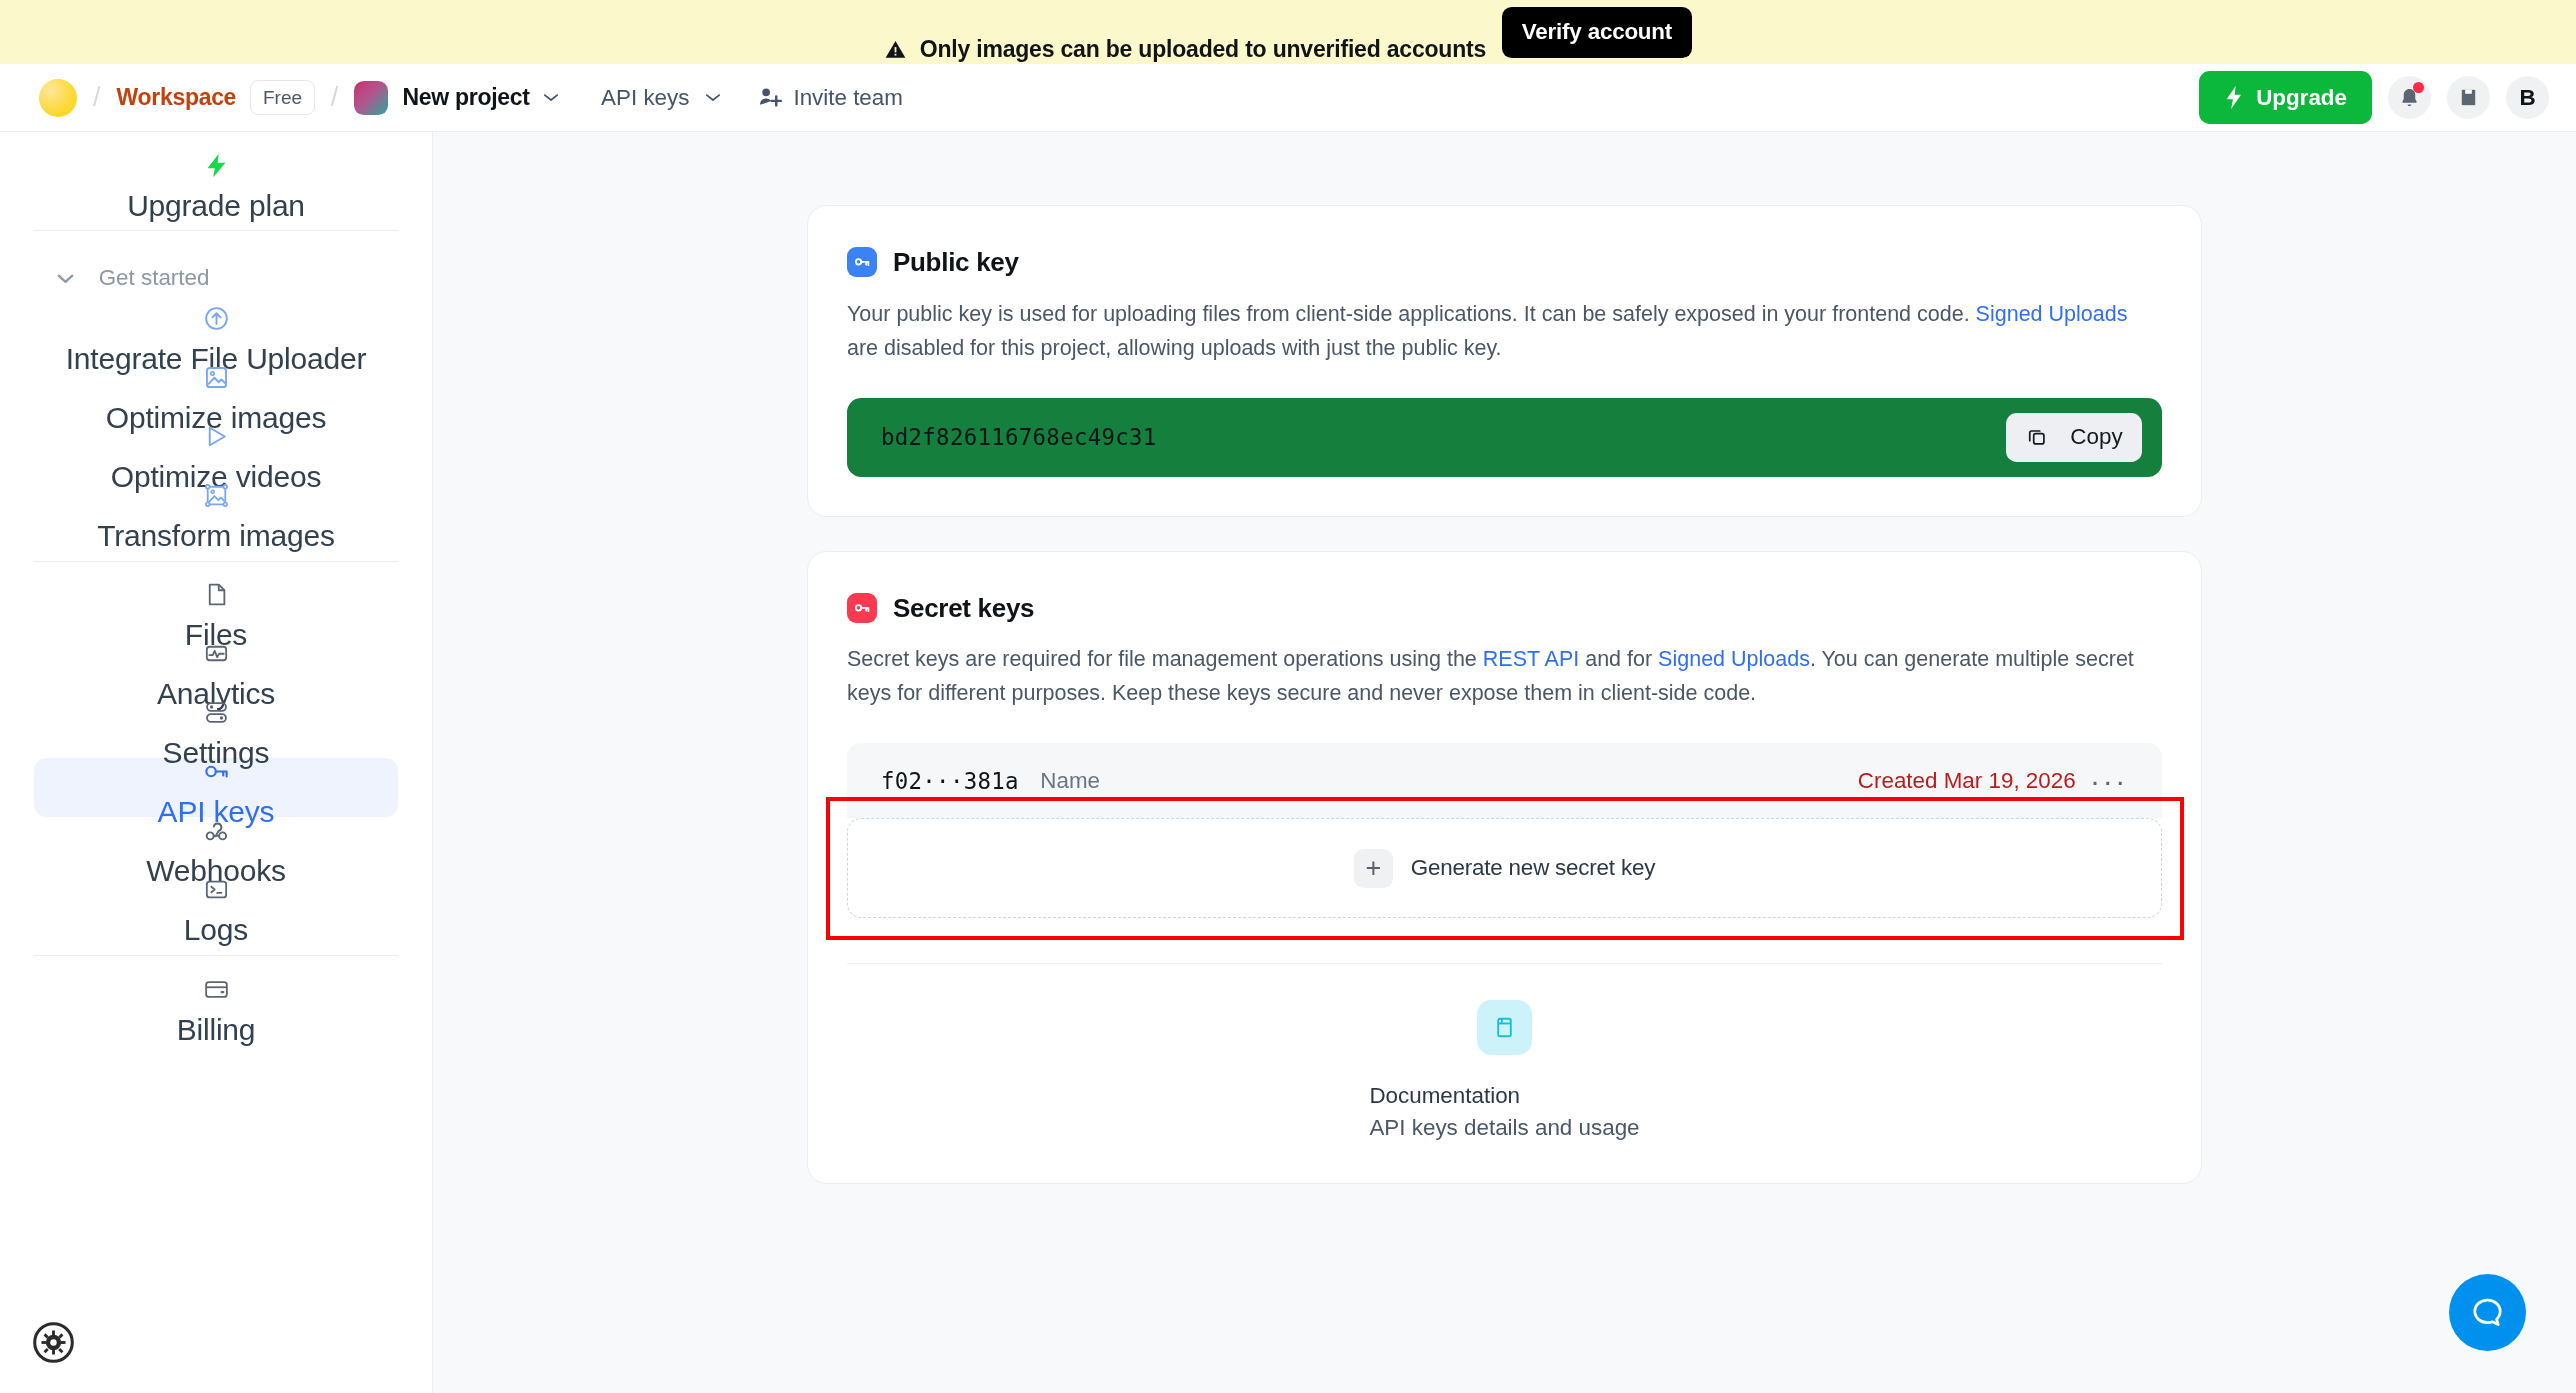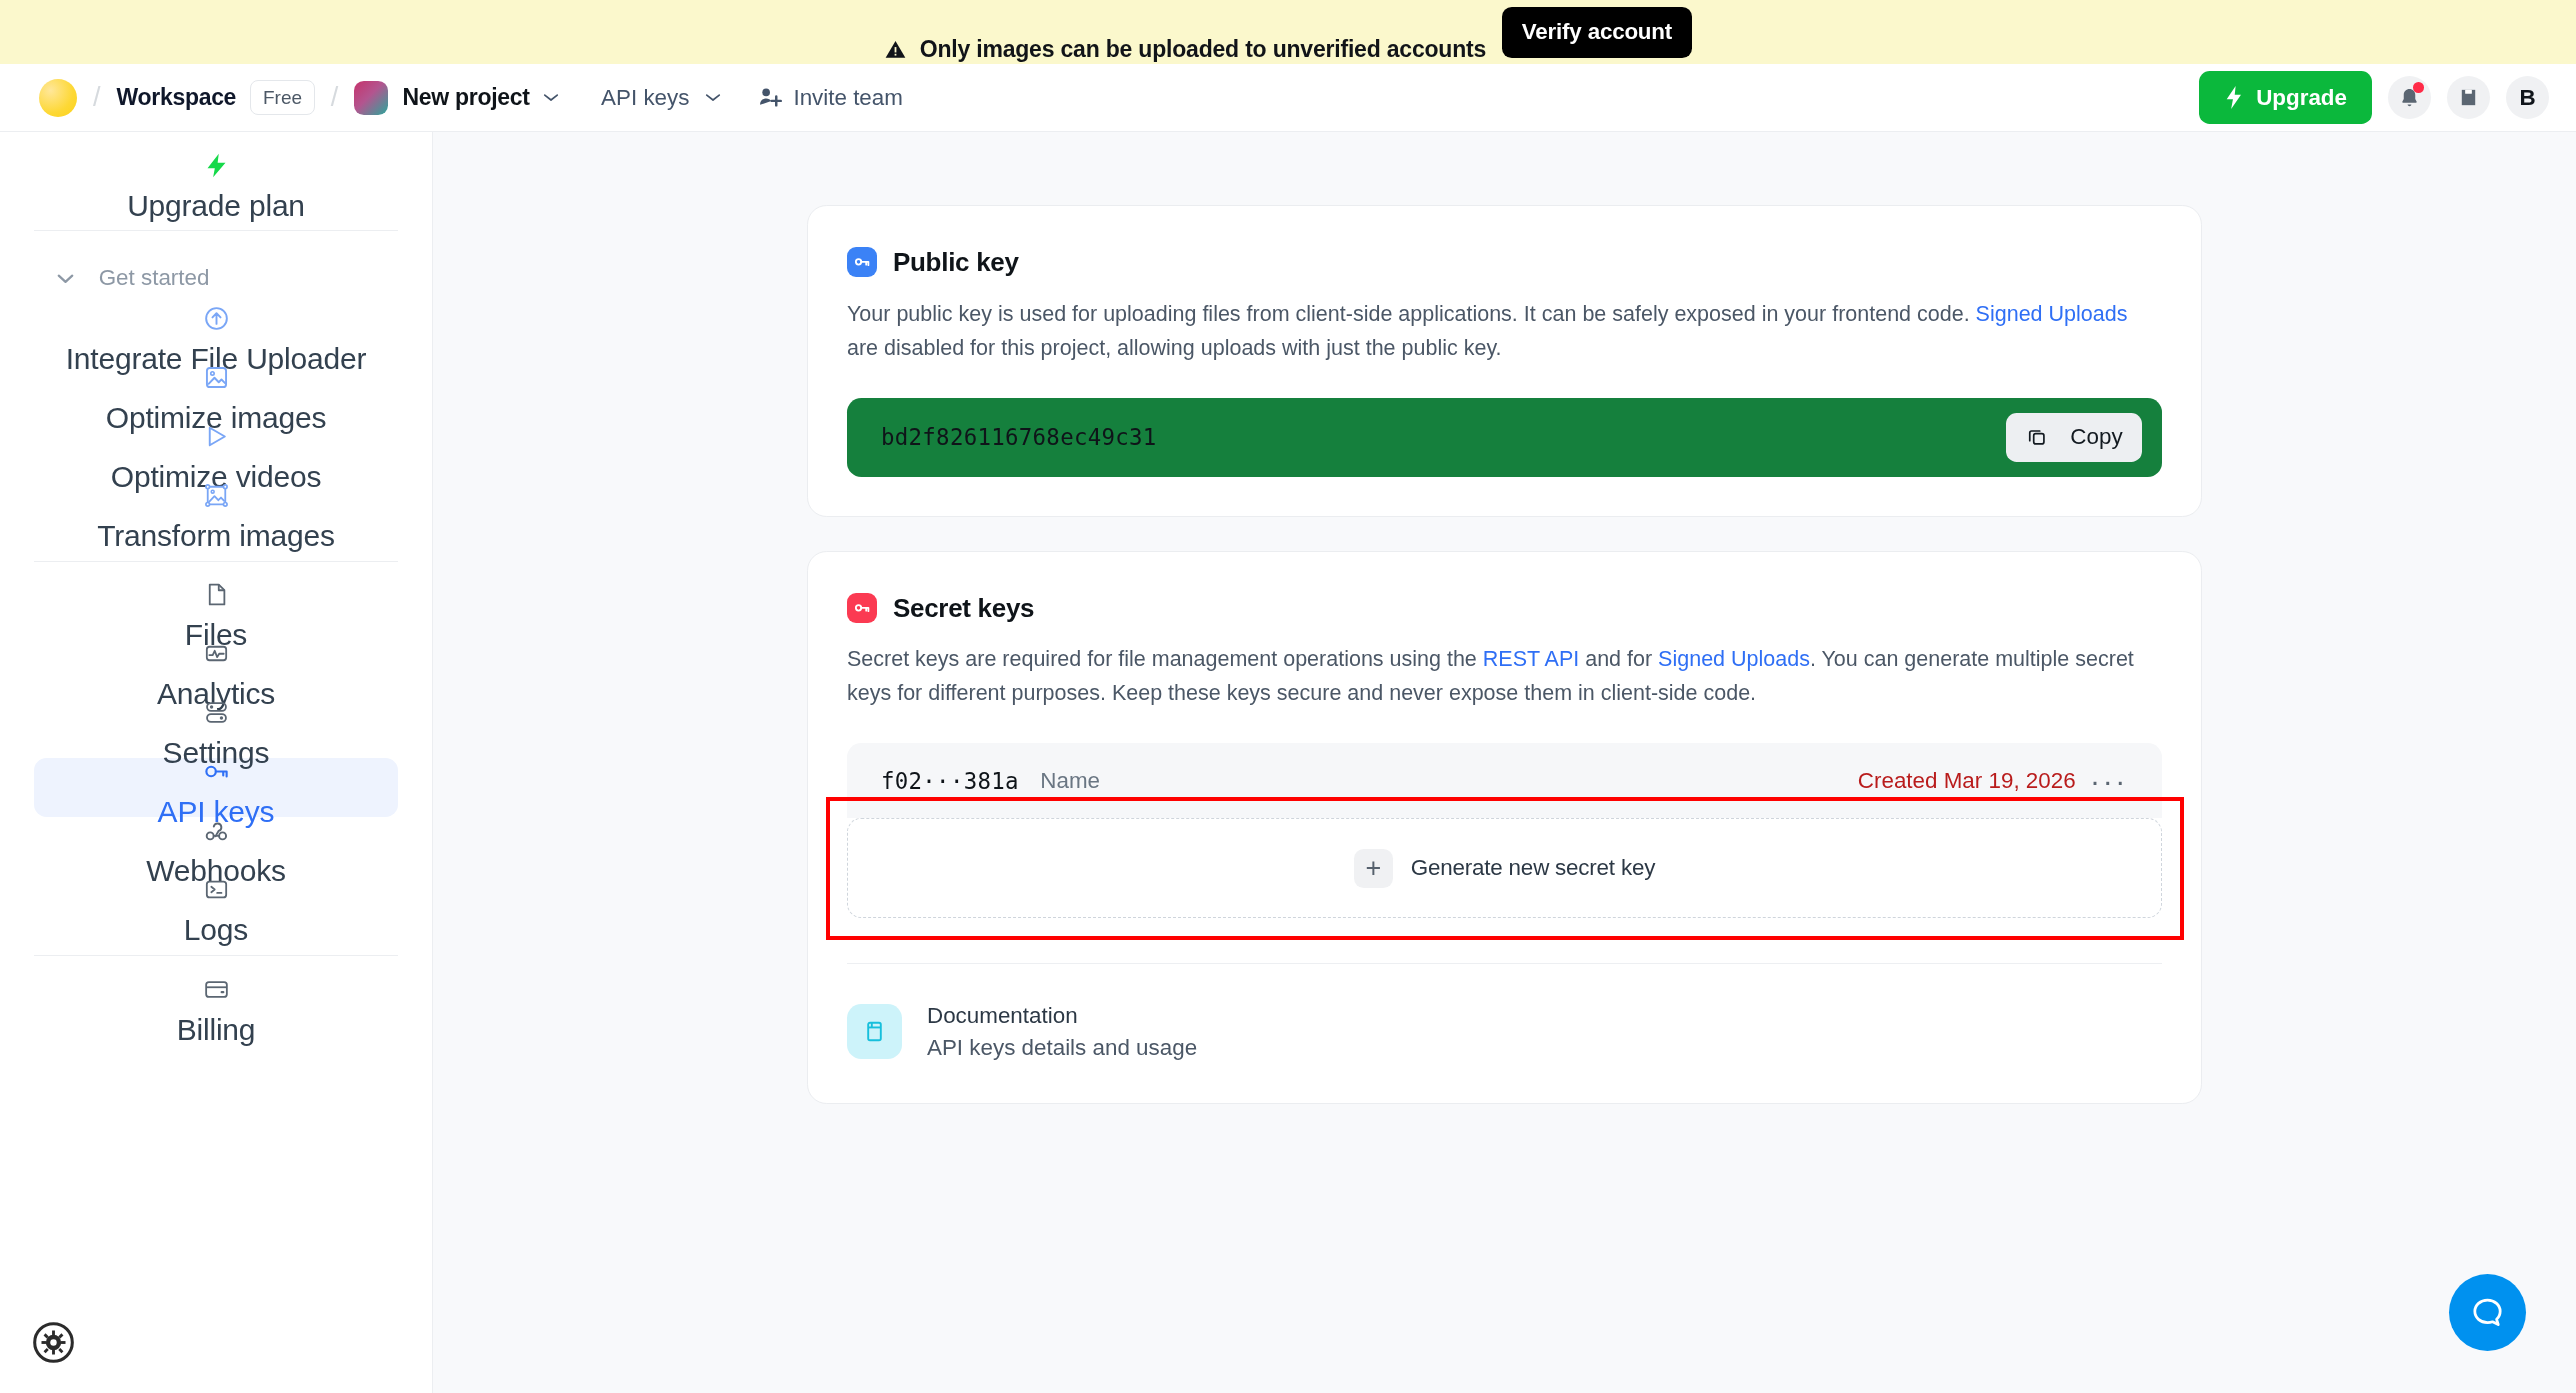--- a/index.html
+++ b/index.html
@@ -39,21 +39,21 @@
     padding: 0 27px 0 39px;
     position: relative; z-index: 5;
   }
   .hl { display: flex; align-items: center; gap: 0px; }
   .ws-logo {
     width: 38px; height: 38px; border-radius: 50%;
     background: radial-gradient(circle at 30% 30%, #ffe79a 0%, #fdd835 60%, #fcd217 100%);
     flex: 0 0 38px;
   }
   .slash { color: #d6dade; font-size: 27px; font-weight: 300; padding: 0 16px; user-select:none; }
-  .ws-name { font-size: 23px; font-weight: 700; color: #0f172a; letter-spacing: -0.3px; }
+  .ws-name { font-size: 23px; font-weight: 700; color: #c2410c; letter-spacing: -0.3px; }
   .plan-pill {
     margin-left: 14.3px;
     border: 0.9px solid #e4e7eb; border-radius: 8px;
     font-size: 19px; color: #4c5866; padding: 5.4px 11.6px; background: #fff;
   }
   .proj-avatar {
     width: 34px; height: 34px; border-radius: 9.8px;
     background: linear-gradient(135deg, #c6336c 0%, #b3558f 45%, #2aa79b 100%);
     flex: 0 0 34px;
   }
@@ -161,21 +161,21 @@
     font-size: 27px; color: #56616d; line-height: 1;
   }
   .gen-label { font-size: 22.4px; color: #2c3845; letter-spacing: -0.2px; }
 
   .highlight {
     position: absolute; left: -21.5px; top: -21.5px; right: -21.5px; bottom: -21.5px;
     border: 4.5px solid #ff0000; pointer-events: none;
   }
 
   .card-div { height: 0.9px; background: #edeff2; margin: 45px 0 0 0; }
-  .doc-row { display: flex; align-items: center; gap: 25px; padding-top: 36px; cursor: pointer; }
+  .doc-row { display: flex; align-items: center; gap: 25px; padding-top: 36px; cursor: pointer; flex-direction: column; }
   .doc-ico-box {
     width: 55px; height: 55px; border-radius: 14.3px; background: #cdf3fa;
     display: flex; align-items: center; justify-content: center; flex: 0 0 55px;
   }
   .doc-t1 { font-size: 22.4px; color: #2c3845; line-height: 1.42; }
   .doc-t2 { font-size: 22.4px; color: #4b5766; line-height: 1.42; }
 
   .help-fab {
     position: absolute; right: 50px; bottom: 43px;
     width: 77px; height: 77px; border-radius: 50%; background: #0091ef;

